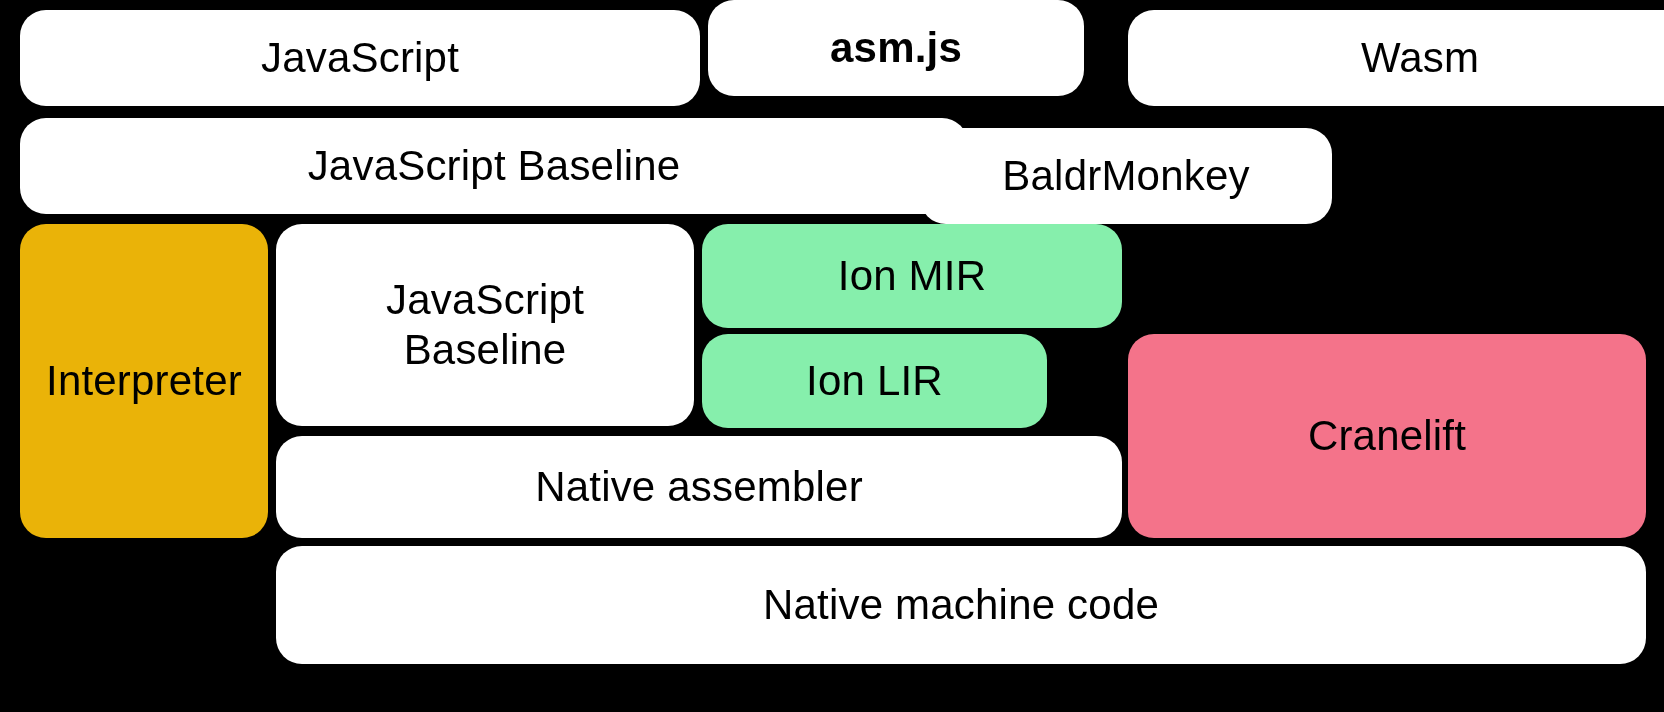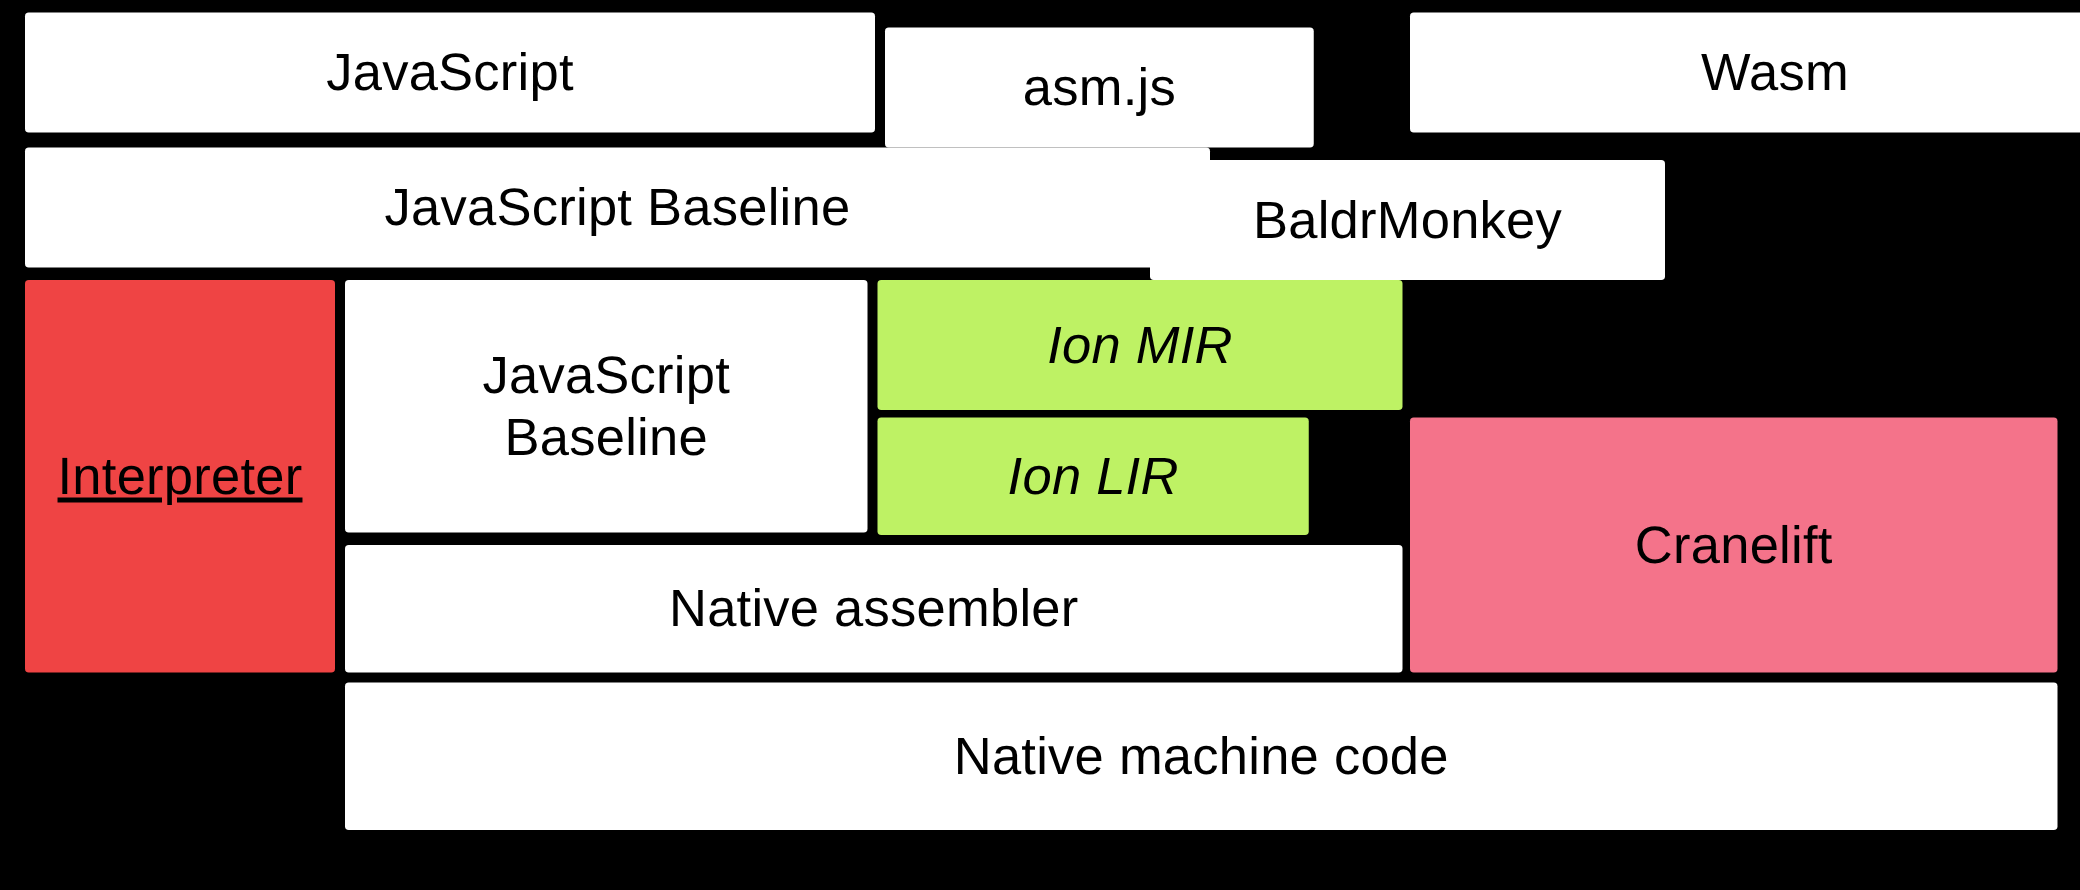--- a/index.html
+++ b/index.html
@@ -17,41 +17,41 @@
     background: #000000;
     overflow: hidden;
   }
   .node {
     position: absolute;
     box-sizing: border-box;
     display: flex;
     align-items: center;
     justify-content: center;
     text-align: center;
-    border-radius: 3px;
+    border-radius: 26px;
     color: #000000;
     font-size: 42px;
     line-height: 1.18;
     font-weight: 400;
     letter-spacing: 0.2px;
     white-space: pre-line;
     padding: 2px 10px;
     user-select: none;
   }
   .fill-white  { background: #ffffff; }
-  .fill-grey   { background: #ef4444; text-decoration: underline; }
-  .fill-green  { background: #bef264; font-style: italic; }
+  .fill-grey   { background: #eab308; }
+  .fill-green  { background: #86efac; }
   .fill-pink   { background: #f4738a; }
 </style>
 </head>
 <body>
 
 <div id="diagram" style="background: rgb(0, 0, 0);">
     <div class="node fill-white" style="left: 20px; top: 10px; width: 680px; height: 96px;">JavaScript</div>
-    <div class="node fill-white" style="left: 708px; top: 22px; width: 343px; height: 96px;">asm.js</div>
+    <div class="node fill-white" style="left: 708px; top: 0; width: 376px; height: 96px; font-weight: bold;">asm.js</div>
     <div class="node fill-white" style="left: 1128px; top: 10px; width: 584px; height: 96px;">Wasm</div>
     <div class="node fill-white" style="left: 20px; top: 118px; width: 948px; height: 96px;">JavaScript Baseline</div>
     <div class="node fill-white" style="left: 920px; top: 128px; width: 412px; height: 96px;">BaldrMonkey</div>
     <div class="node fill-grey" style="left: 20px; top: 224px; width: 248px; height: 314px;">Interpreter</div>
     <div class="node fill-white" style="left: 276px; top: 224px; width: 418px; height: 202px;">JavaScript
 Baseline</div>
     <div class="node fill-green" style="left: 702px; top: 224px; width: 420px; height: 104px;">Ion MIR</div>
     <div class="node fill-green" style="left: 702px; top: 334px; width: 345px; height: 94px;">Ion LIR</div>
     <div class="node fill-pink" style="left: 1128px; top: 334px; width: 518px; height: 204px;">Cranelift</div>
     <div class="node fill-white" style="left: 276px; top: 436px; width: 846px; height: 102px;">Native assembler</div>

